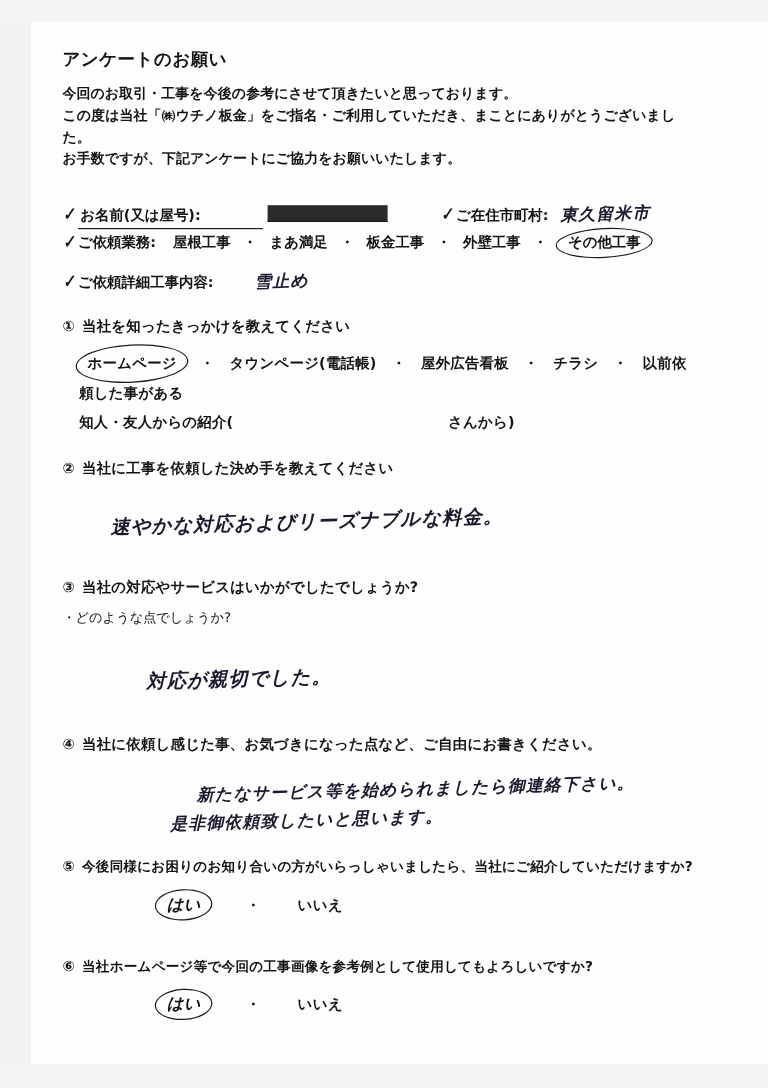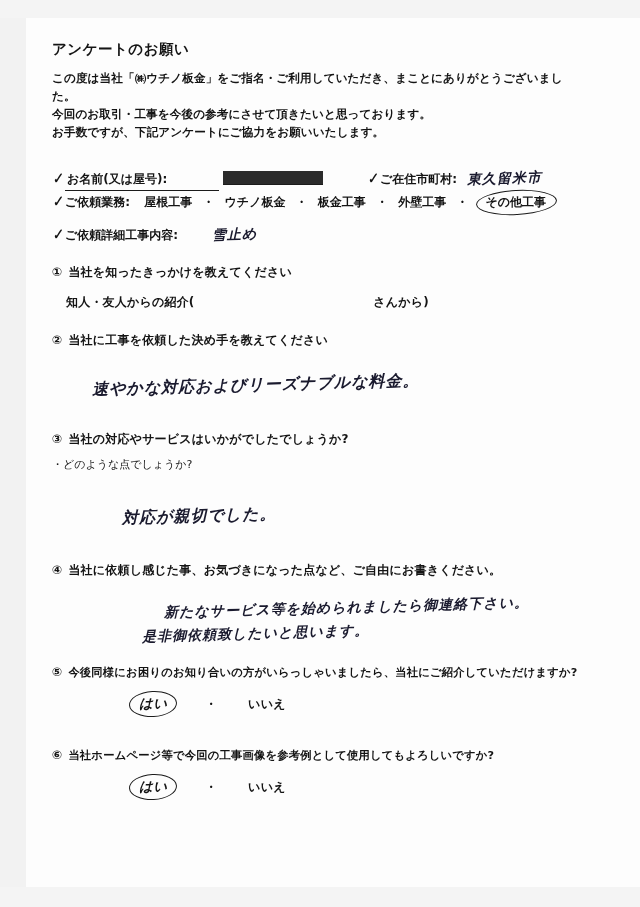--- a/index.html
+++ b/index.html
@@ -173,55 +173,66 @@
   <div class="scan-edge-l"></div>
   <div class="scan-edge-r"></div>
   <div class="scan-edge-t"></div>
   <div class="scan-edge-b"></div>
 
   <div class="content">
 
     <div class="title">アンケートのお願い</div>
 
     <div class="intro">
+      <div>今回のお取引・工事を今後の参考にさせて頂きたいと思っております。</div>
       <div>この度は当社「㈱ウチノ板金」をご指名・ご利用していただき、まことにありがとうございました。</div>
-      <div>今回のお取引・工事を今後の参考にさせて頂きたいと思っております。</div>
       <div>お手数ですが、下記アンケートにご協力をお願いいたします。</div>
     </div>
 
     <div class="field-row">
       <span class="check-mark">✓</span><span class="ul" style="width:150px;">お名前(又は屋号):</span><span class="redact" style="width:100px; margin-left:4px; border-bottom:1.3px solid #1b1b1b;"></span>
       <span style="margin-left:40px;">
         <span class="check-mark">✓</span><span>ご在住市町村:</span>
         <span class="hand hand-mid" style="margin-left:6px;">東久留米市</span>
       </span>
     </div>
 
     <div class="field-row">
       <span class="check-mark">✓</span><span>ご依頼業務:</span>
       <span style="margin-left:10px;">屋根工事</span>
       <span style="margin:0 6px;">・</span>
-      <span>ウチノ板金</span>
+      <span>まあ満足</span>
       <span style="margin:0 6px;">・</span>
       <span>板金工事</span>
       <span style="margin:0 6px;">・</span>
       <span>外壁工事</span>
       <span style="margin:0 6px;">・</span>
       <span class="circled"><span>その他工事</span></span>
     </div>
 
     <div class="field-row">
       <span class="check-mark">✓</span><span>ご依頼詳細工事内容:</span>
       <span class="hand hand-mid" style="margin-left:30px;">雪止め</span>
     </div>
 
     <div class="q">
       <span class="num">①</span><span>当社を知ったきっかけを教えてください</span>
     </div>
     <div class="opts" style="padding-left:14px;">
+      <div>
+        <span class="circled"><span>ホームページ</span></span>
+        <span style="margin:0 8px;">・</span>
+        <span>タウンページ(電話帳)</span>
+        <span style="margin:0 8px;">・</span>
+        <span>屋外広告看板</span>
+        <span style="margin:0 8px;">・</span>
+        <span>チラシ</span>
+        <span style="margin:0 8px;">・</span>
+        <span>以前依頼した事がある</span>
+      </div>
       <div>
         <span>知人・友人からの紹介(</span>
         <span style="display:inline-block; width:170px;"></span>
         <span>さんから)</span>
       </div>
     </div>
 
     <div class="q">
       <span class="num">②</span><span>当社に工事を依頼した決め手を教えてください</span>
     </div>

